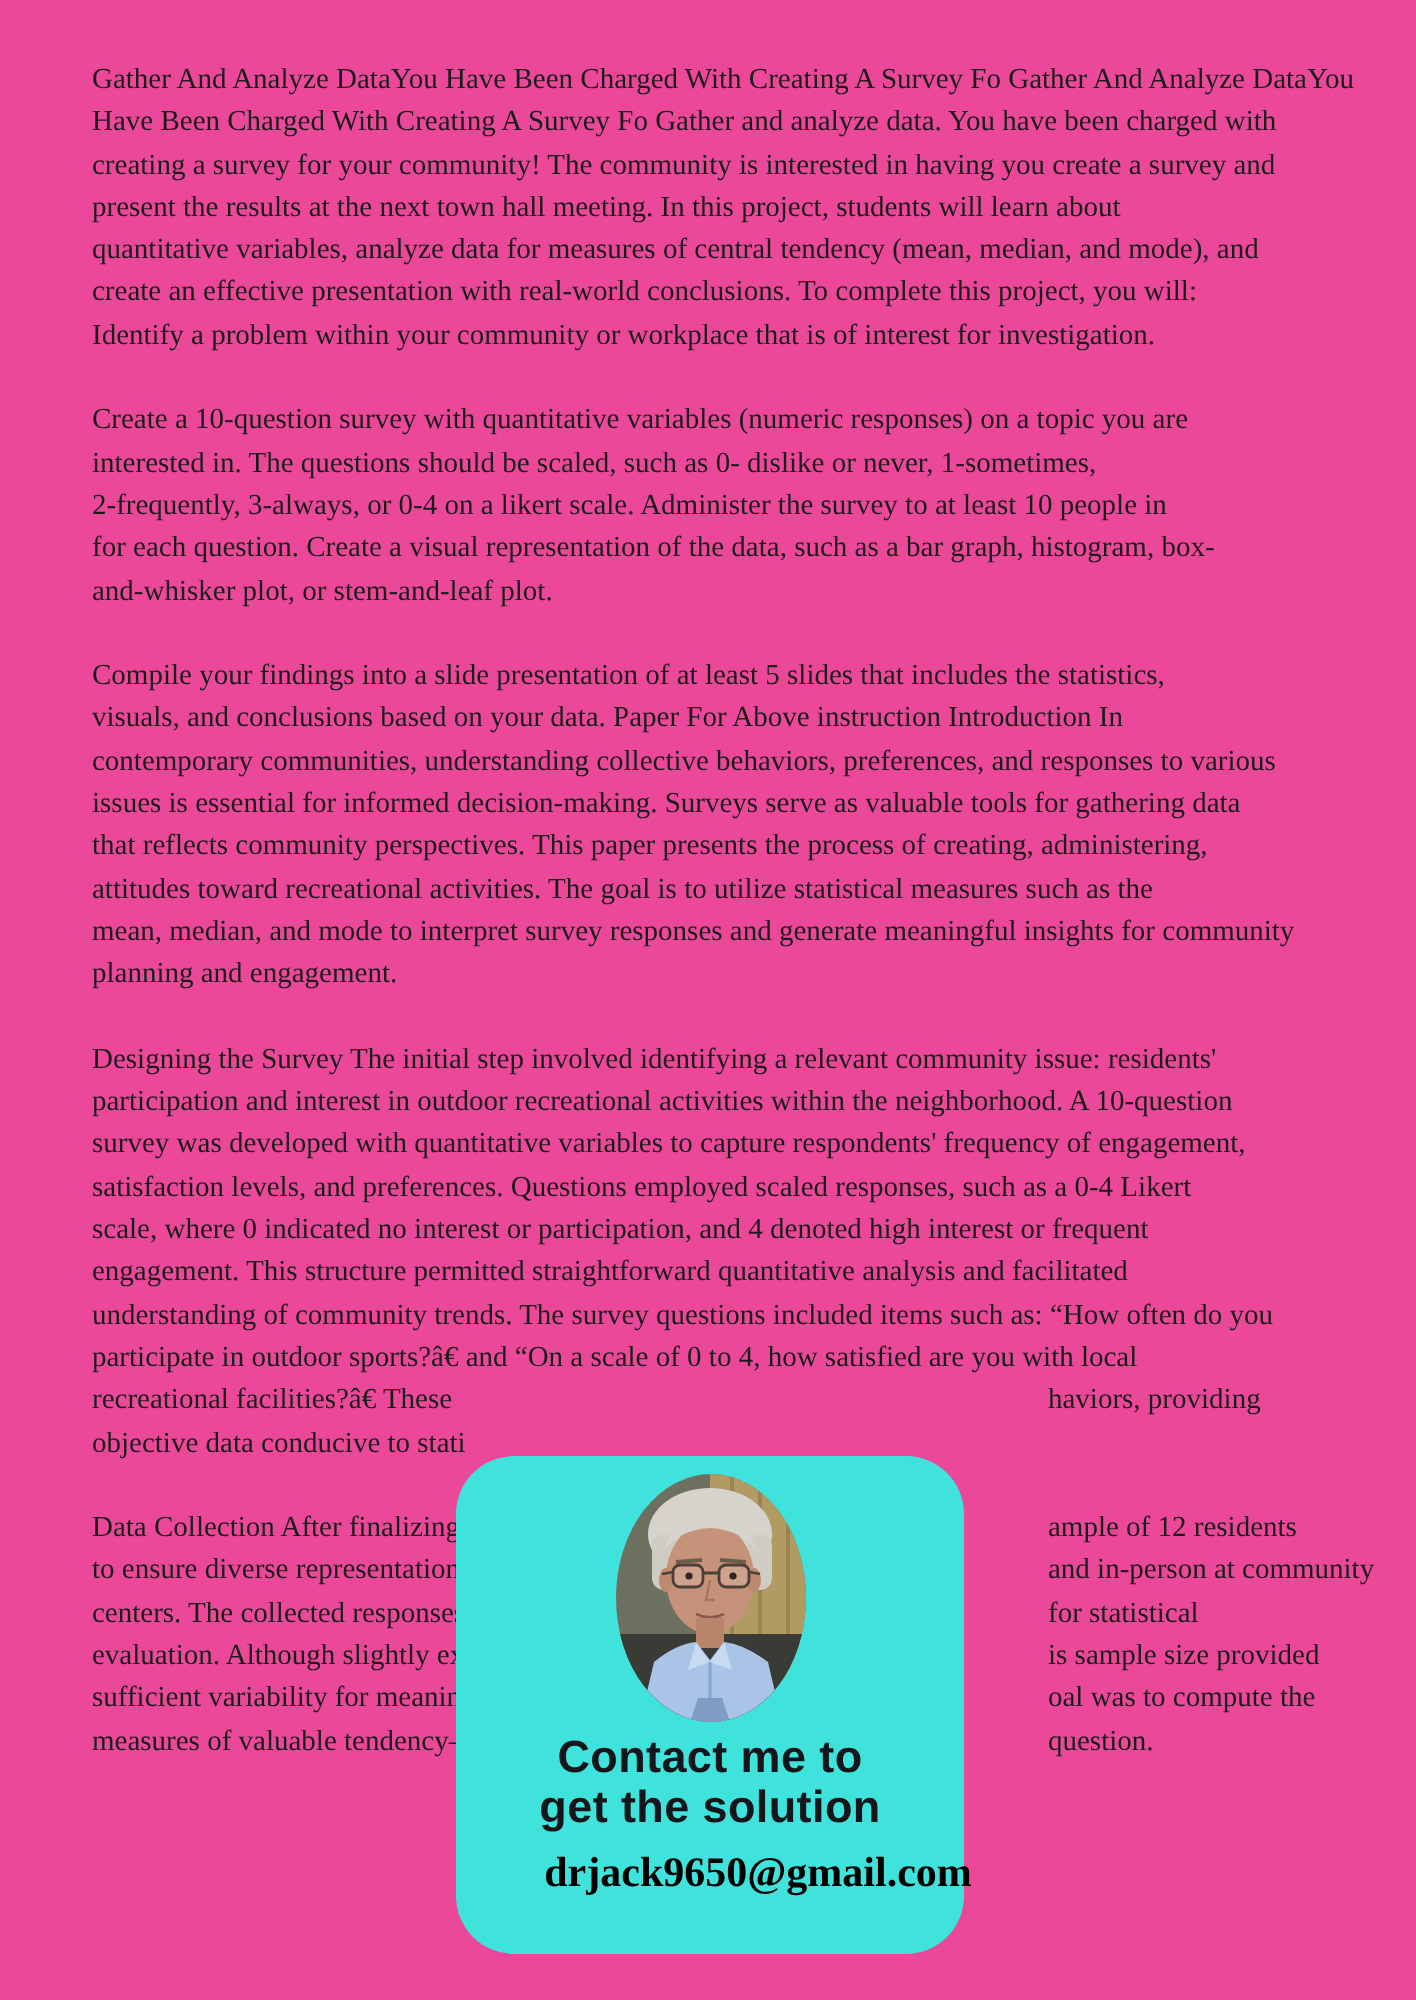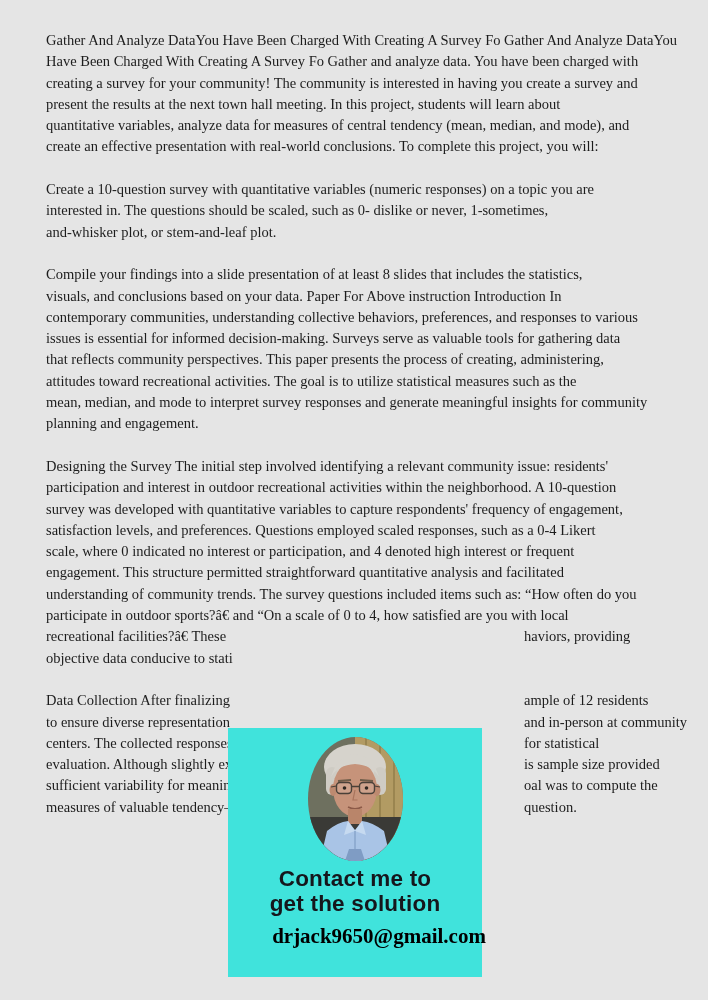--- a/index.html
+++ b/index.html
@@ -1,19 +1,19 @@
 <!DOCTYPE html>
 <html><head>
 <meta charset="utf-8">
 <style>
   html,body{margin:0;padding:0;background:#ffffff;}
   .page{
     position:relative;
     width:708px;height:1000px;
-    background:#e5e5e5;
+    background:#ec4899;
     overflow:hidden;
     font-family:"Liberation Serif", serif;
   }
   .doc{
     position:absolute;
     left:46px;top:30px;
     width:660px;
     font-size:14.5px;
     line-height:21.3px;
     color:#1c1c1c;
@@ -32,20 +32,21 @@
   }
   .card{
     position:absolute;
     left:228px;top:728px;
     width:254px;height:249px;
     background:#40e3dc;
     display:flex;
     flex-direction:column;
     align-items:center;
     box-sizing:border-box;
+    border-radius:29px;
   }
   .photo{
     margin-top:9px;
     width:95px;height:124px;
     border-radius:50%;
     overflow:hidden;
     flex:none;
   }
   .photo svg{display:block;width:95px;height:124px;}
   .card-heading{
@@ -74,28 +75,31 @@
 <div class="page">
 
   <div class="doc" id="doc">
       <div class="para">
         <div class="line">Gather And Analyze DataYou Have Been Charged With Creating A Survey Fo Gather And Analyze DataYou</div>
         <div class="line">Have Been Charged With Creating A Survey Fo Gather and analyze data. You have been charged with</div>
         <div class="line">creating a survey for your community! The community is interested in having you create a survey and</div>
         <div class="line">present the results at the next town hall meeting. In this project, students will learn about</div>
         <div class="line">quantitative variables, analyze data for measures of central tendency (mean, median, and mode), and</div>
         <div class="line">create an effective presentation with real-world conclusions. To complete this project, you will:</div>
+        <div class="line">Identify a problem within your community or workplace that is of interest for investigation.</div>
       </div>
       <div class="para">
         <div class="line">Create a 10-question survey with quantitative variables (numeric responses) on a topic you are</div>
         <div class="line">interested in. The questions should be scaled, such as 0- dislike or never, 1-sometimes,</div>
+        <div class="line">2-frequently, 3-always, or 0-4 on a likert scale. Administer the survey to at least 10 people in</div>
+        <div class="line">for each question. Create a visual representation of the data, such as a bar graph, histogram, box-</div>
         <div class="line">and-whisker plot, or stem-and-leaf plot.</div>
       </div>
       <div class="para">
-        <div class="line">Compile your findings into a slide presentation of at least 8 slides that includes the statistics,</div>
+        <div class="line">Compile your findings into a slide presentation of at least 5 slides that includes the statistics,</div>
         <div class="line">visuals, and conclusions based on your data. Paper For Above instruction Introduction In</div>
         <div class="line">contemporary communities, understanding collective behaviors, preferences, and responses to various</div>
         <div class="line">issues is essential for informed decision-making. Surveys serve as valuable tools for gathering data</div>
         <div class="line">that reflects community perspectives. This paper presents the process of creating, administering,</div>
         <div class="line">attitudes toward recreational activities. The goal is to utilize statistical measures such as the</div>
         <div class="line">mean, median, and mode to interpret survey responses and generate meaningful insights for community</div>
         <div class="line">planning and engagement.</div>
       </div>
       <div class="para">
         <div class="line">Designing the Survey The initial step involved identifying a relevant community issue: residents'</div>

